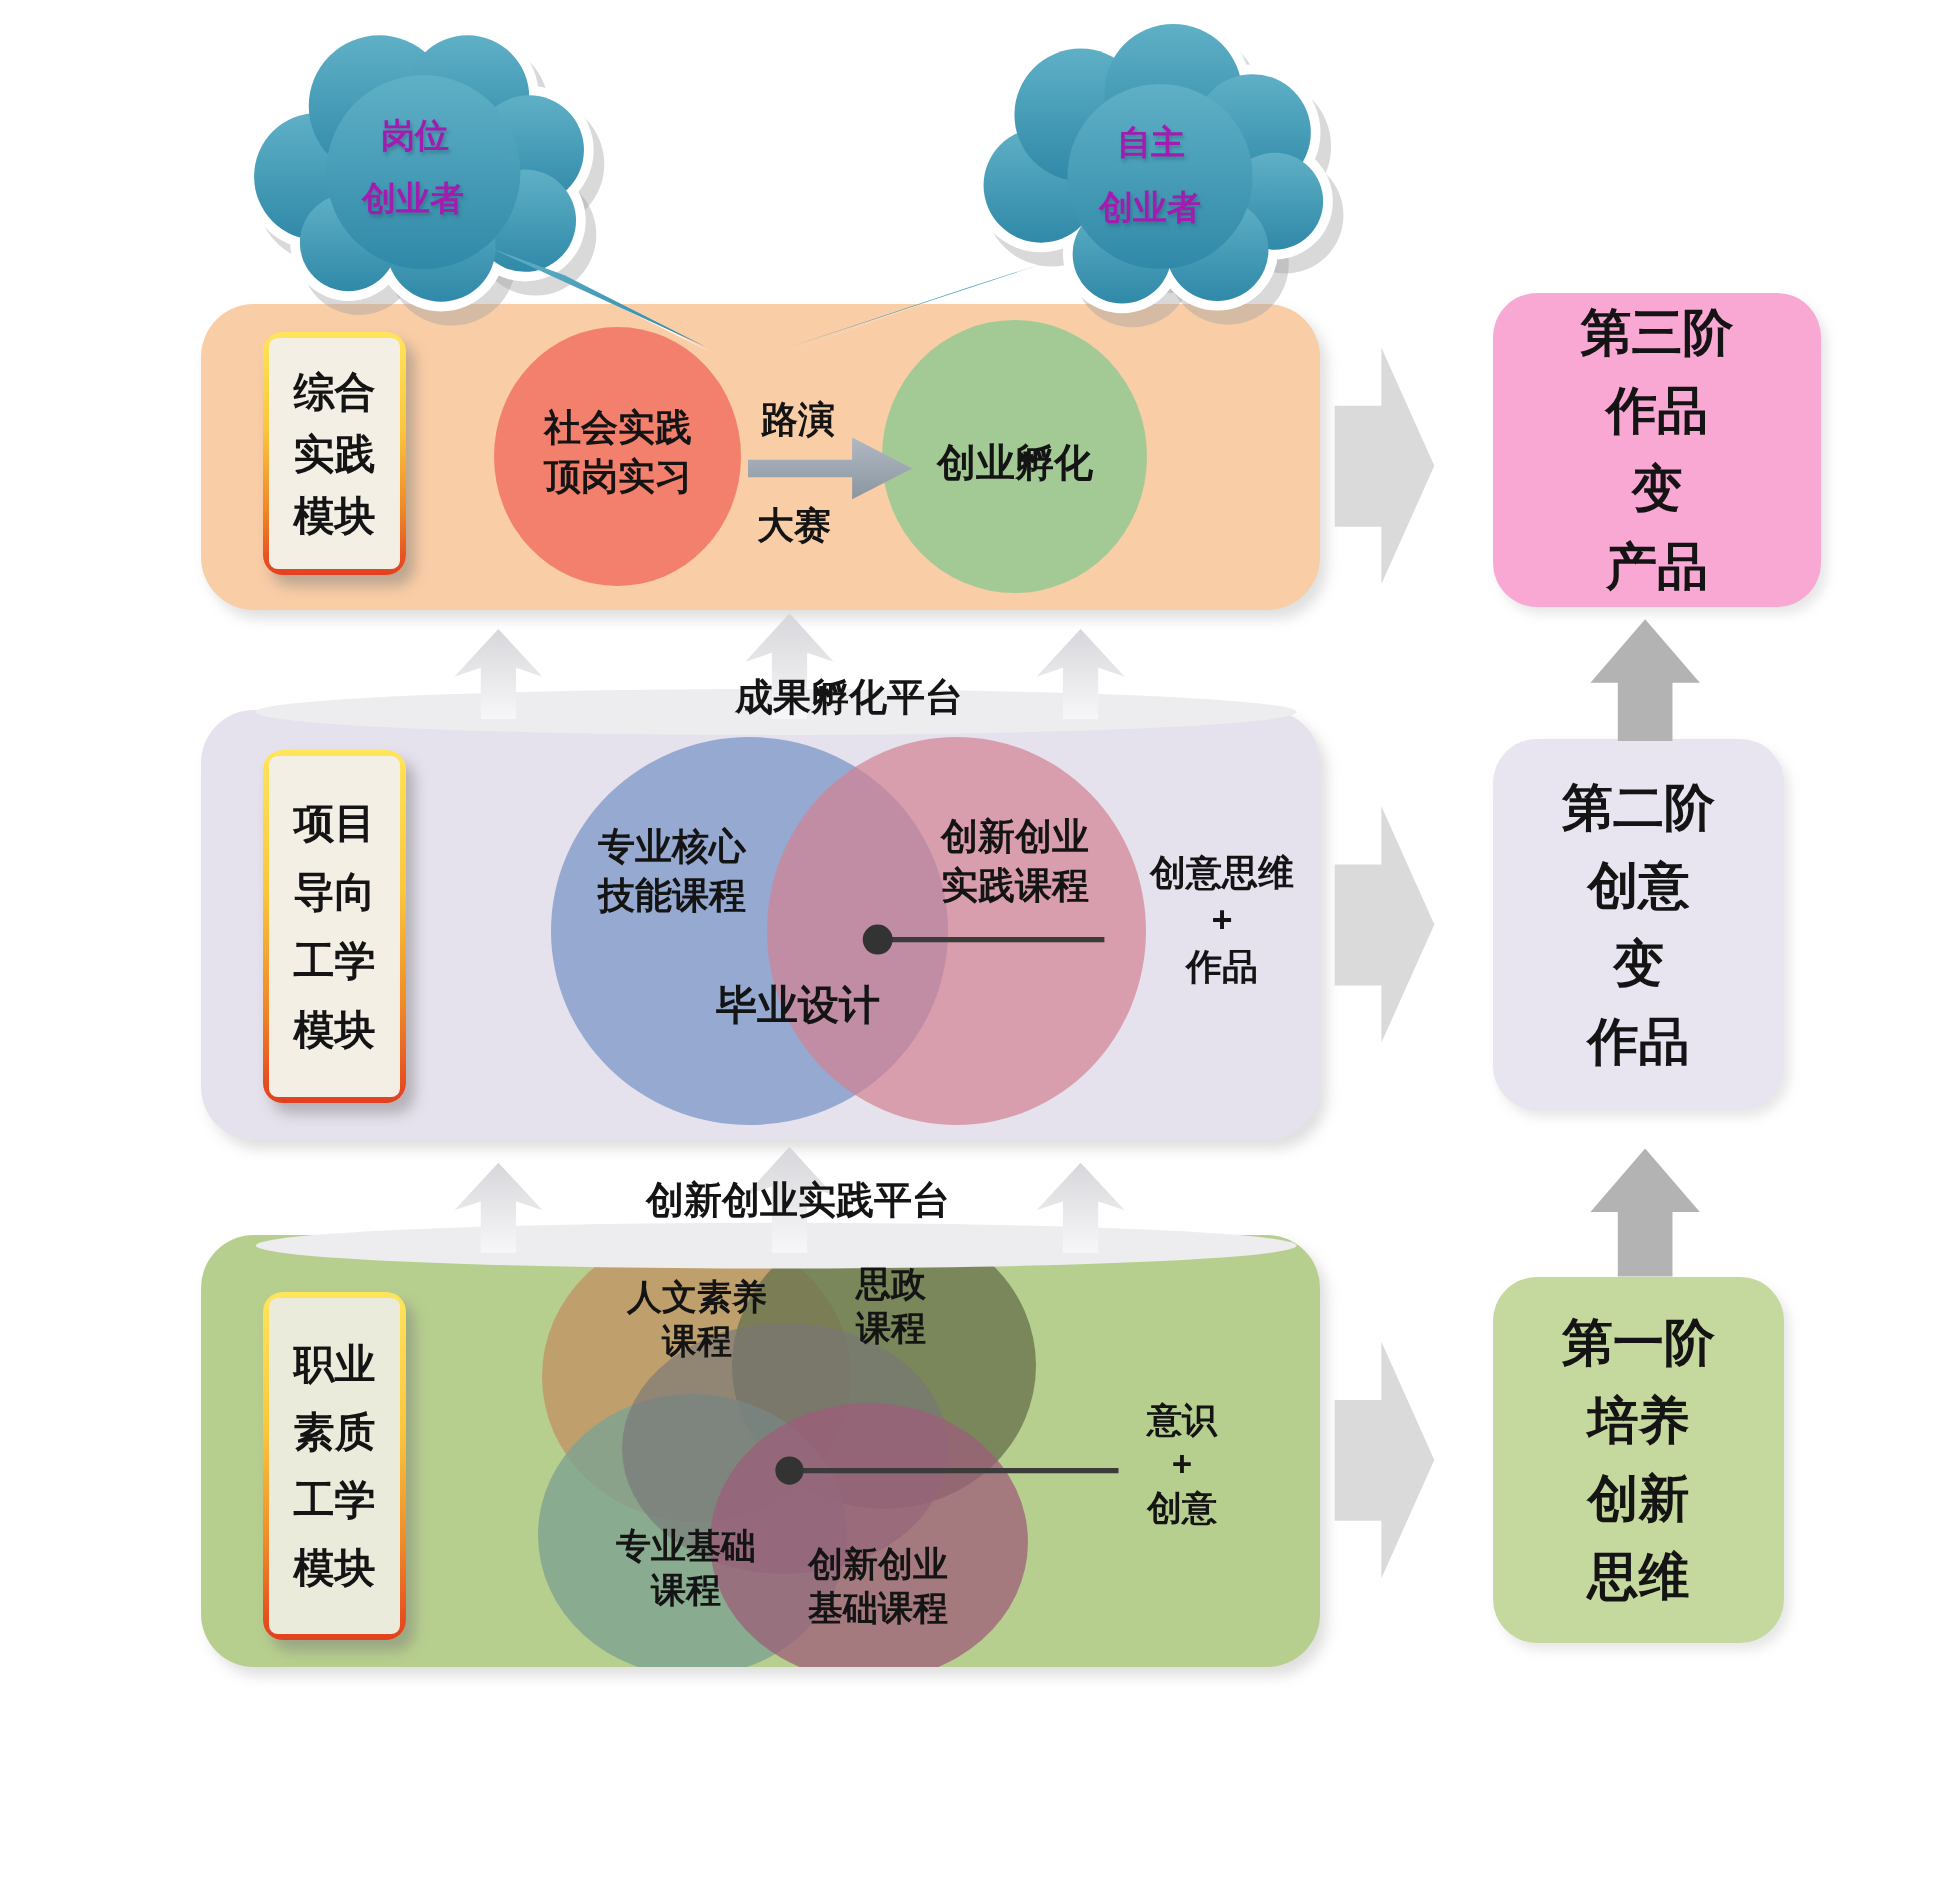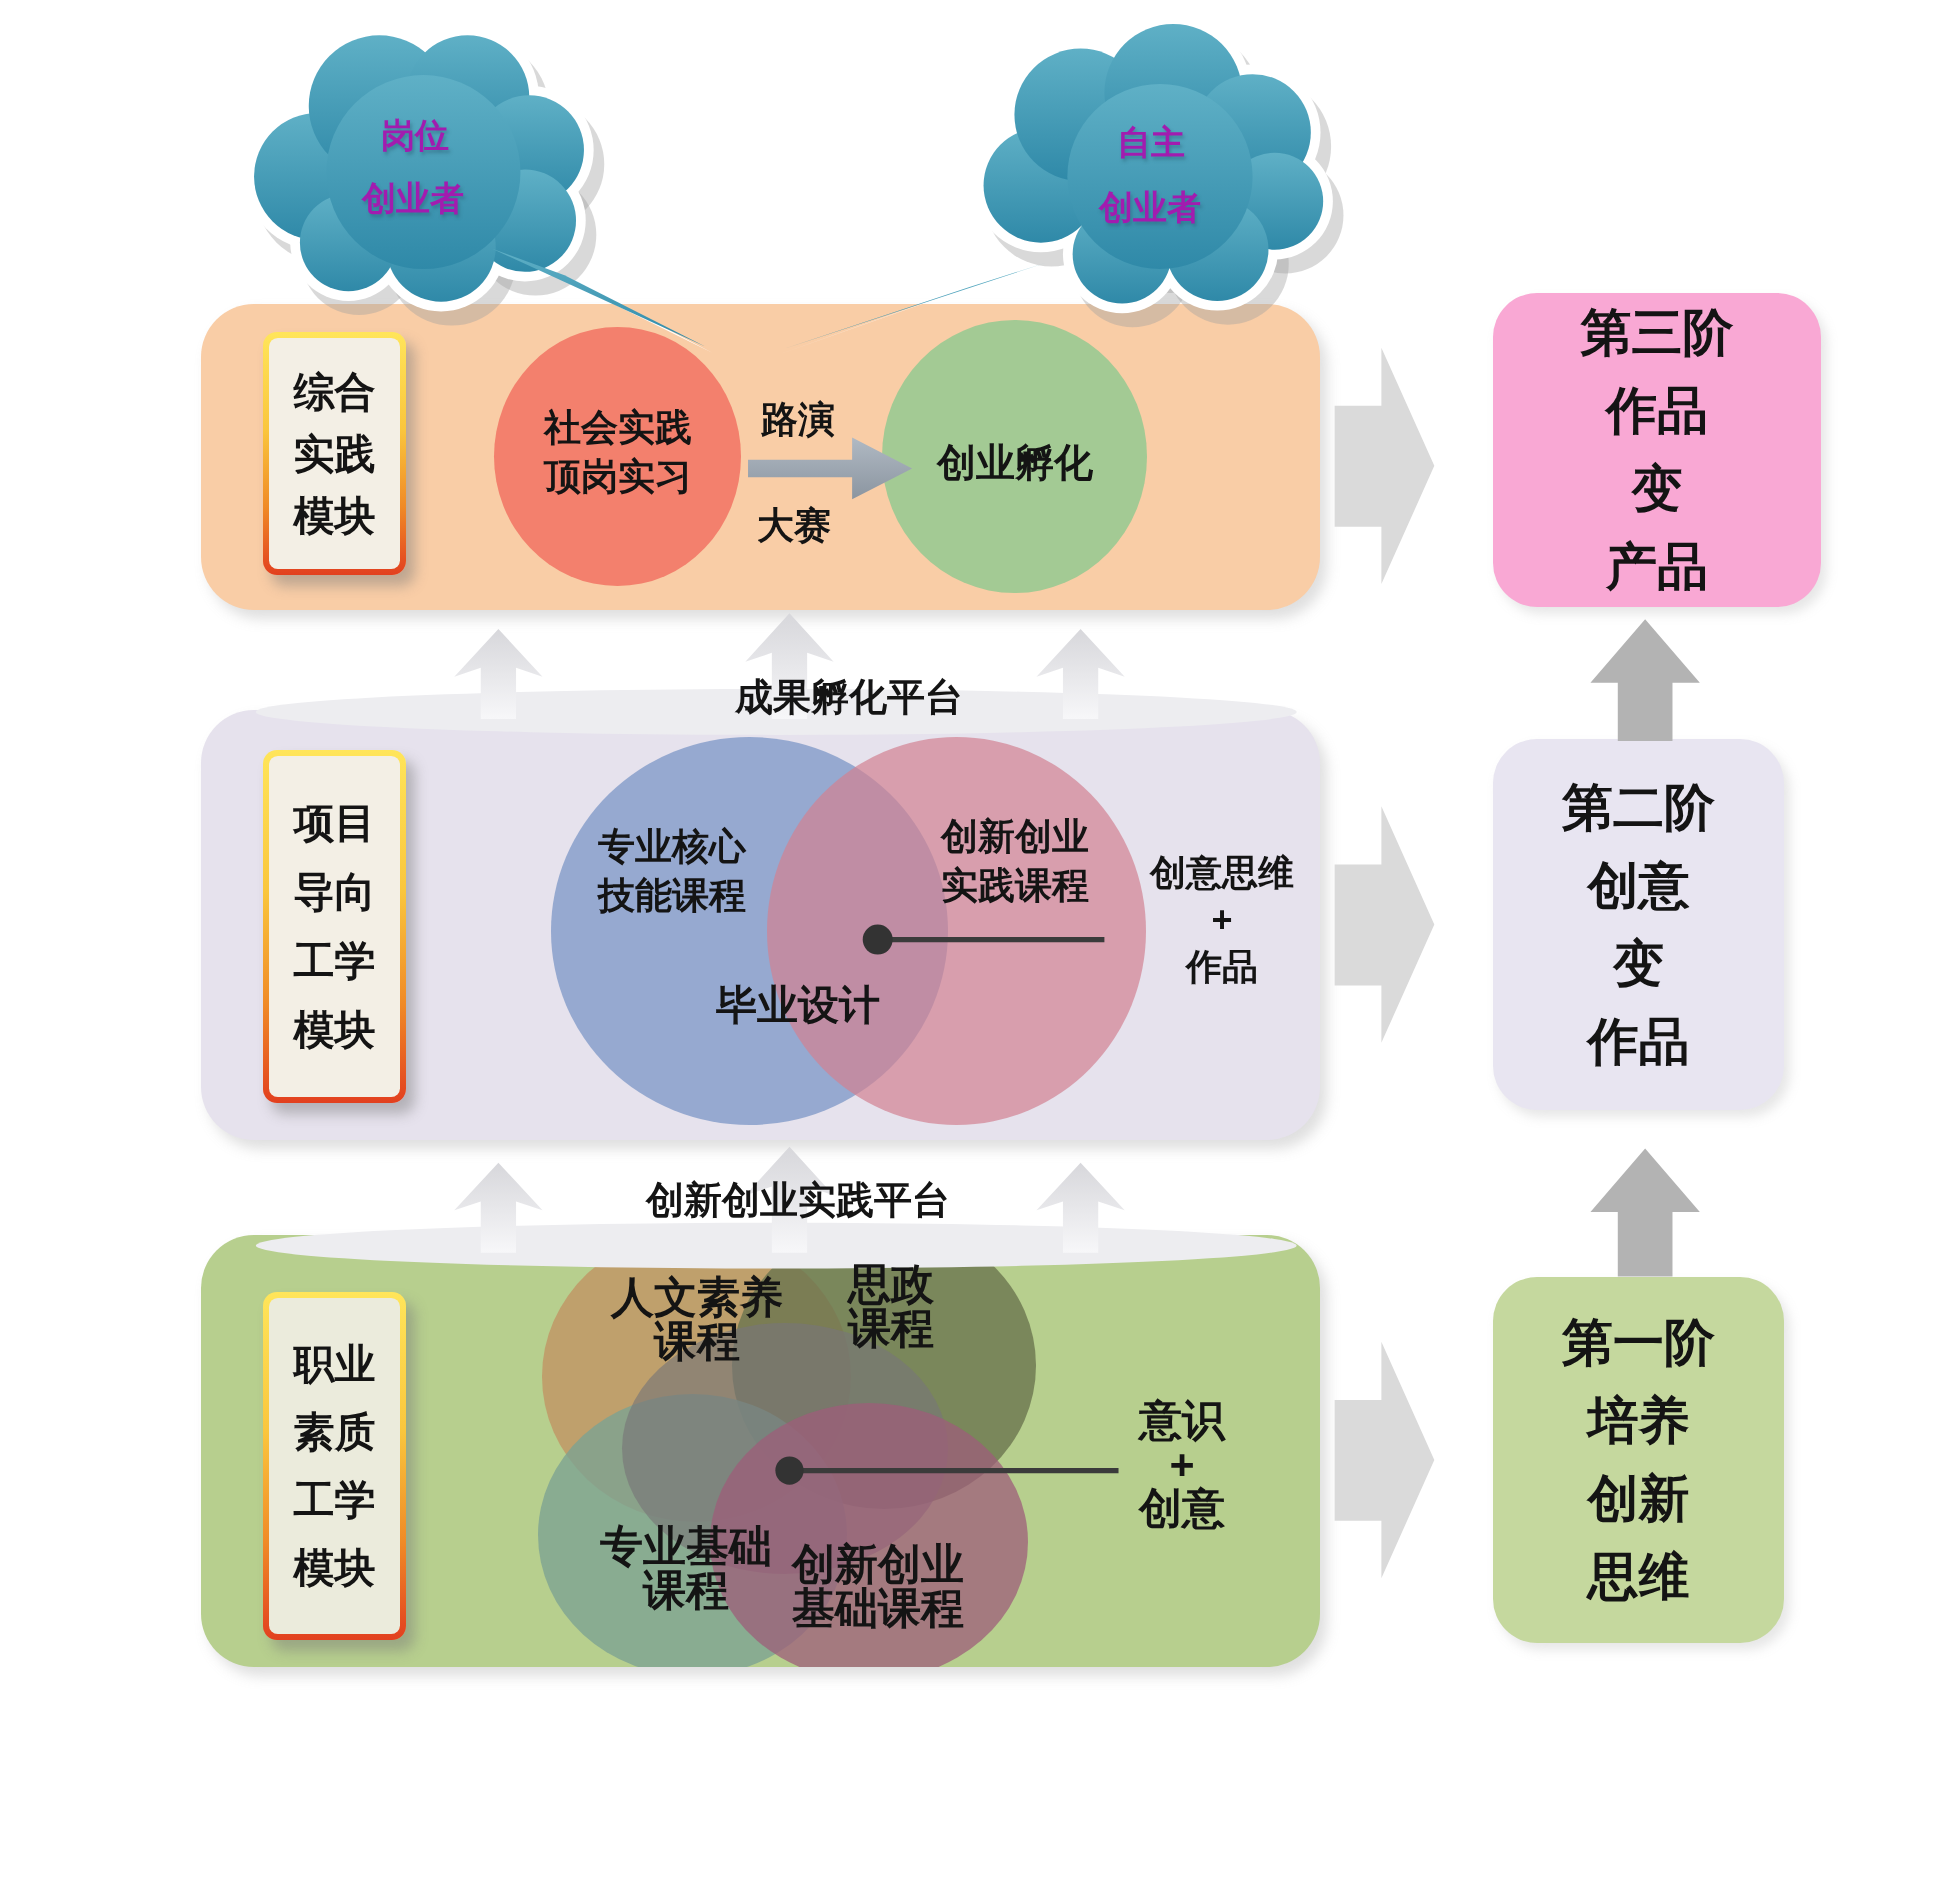--- a/index.html
+++ b/index.html
@@ -26,37 +26,37 @@
   .c-gray  { left:421px; top:88px; width:326px; height:251px; background:rgba(120,118,120,0.65); }
   .c-mauve { left:509px; top:168px; width:318px; height:278px; background:rgba(158,94,122,0.75); }
   
   .stage { position:absolute; border-radius:44px; display:flex; flex-direction:column;
            justify-content:center; align-items:center; font-size:51px; font-weight:bold;
            line-height:78px; z-index:2; box-shadow:5.3px 7px 10.6px rgba(160,160,160,.25); }
   .stage3 { left:1493px; top:293px;  width:328px; height:314px; background:#f9a8d4; }
   .stage2 { left:1493px; top:739px;  width:291px; height:371px; background:#e8e5f1; }
   .stage1 { left:1493px; top:1277px; width:291px; height:366px; background:#c5d89e; }
   
-  .mlabel { position:absolute; border-radius:14px; padding:6.2px; z-index:4;
+  .mlabel { position:absolute; border-radius:20px; padding:6.2px; z-index:4;
             background:linear-gradient(180deg,#ffe55a 0%,#fac63d 40%,#f08a26 72%,#e2401f 100%);
             box-shadow:8.8px 10.6px 12.4px rgba(120,120,120,.45); box-sizing:border-box; }
   .mlabel .inner { width:100%; height:100%; background:#f3efe5; border-radius:8.8px;
             display:flex; flex-direction:column; justify-content:center; align-items:center;
             font-size:41px; font-weight:bold; }
   .mlabelA { left:263px; top:332px;  width:143px; height:243px; }
   .mlabelA .inner { line-height:62px; }
   .mlabelB { left:263px; top:750px;  width:143px; height:353px; }
   .mlabelB .inner { line-height:69px; }
   .mlabelC { left:263px; top:1292px; width:143px; height:348px; }
   .mlabelC .inner { line-height:68px; background:#ebebdc; }
   
   .t { position:absolute; transform:translateX(-50%); white-space:nowrap;
        font-weight:bold; text-align:center; z-index:5; }
   .cloud-t { color:#a21caf; font-size:34px; text-shadow:1.8px 2.6px 3.5px rgba(40,90,110,.45); }
-  .f40 { font-size:43px; line-height:44px; }
+  .f40 { font-size:35px; line-height:44px; }
   .f41 { font-size:36px; line-height:47px; }
   .f42 { font-size:37px; line-height:49px; }
   .f43 { font-size:38px; }
   .f44 { font-size:39px; }
   .f45 { font-size:40px; letter-spacing:1.8px; }
   .f46 { font-size:41px; }
   
   .overlay { position:absolute; left:0; top:0; z-index:3; }
 </style>
 </head>

